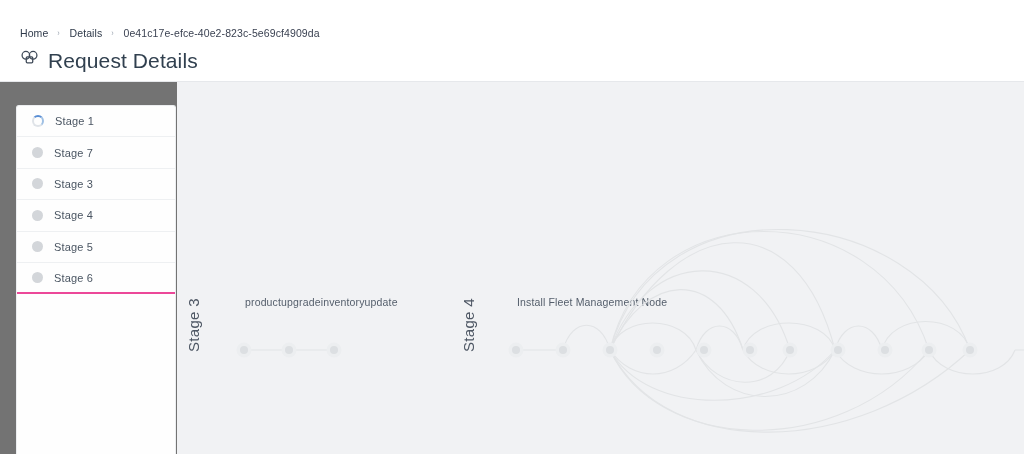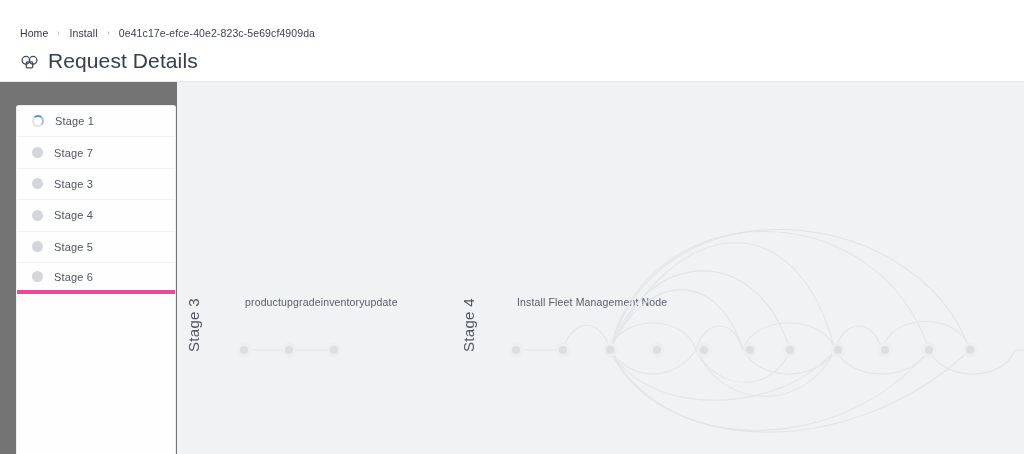--- a/index.html
+++ b/index.html
@@ -31,21 +31,21 @@
   .bc-link { color:#2f3a4a; cursor:pointer; white-space:nowrap; }
   .bc-sep {
     color:#9aa3af;
     font-size:9px;
     transform:scaleX(.8);
   }
   .bc-current { color:#3b4252; white-space:nowrap; }
 
   .title-row {
     display:flex;
-    align-items:flex-end;
+    align-items:flex-start;
     gap:9px;
     margin-top:9px;
   }
   .title-icon {
     width:19px; height:19px;
     flex:0 0 19px;
     display:block;
   }
   .page-title {
     font-size:21px;
@@ -74,21 +74,21 @@
   }
   .stage-item {
     display:flex;
     align-items:center;
     gap:11px;
     height:31.4px;
     padding-left:15px;
     border-bottom:1px solid #eef0f2;
     cursor:pointer;
   }
-  .stage-item:last-child { border-bottom:4px solid #ec4899;text-align:center; }
+  .stage-item:last-child { border-bottom:2px solid #ec4899;text-align:center; }
   .stage-label {
     font-size:11px;
     color:#4a5562;
     letter-spacing:.15px;
   }
   .dot {
     width:11px; height:11px;
     border-radius:50%;
     background:#d3d6da;
     flex:0 0 11px;
@@ -130,21 +130,21 @@
   .node-core { fill:#dcdfe2; }
 </style>
 </head>
 <body>
 
 <div class="header">
 
   <div class="breadcrumb">
     <span class="bc-link">Home</span>
     <span class="bc-sep">›</span>
-    <span class="bc-link">Install</span>
+    <span class="bc-link">Details</span>
     <span class="bc-sep">›</span>
     <span class="bc-current">0e41c17e-efce-40e2-823c-5e69cf4909da</span>
   </div>
 
   <div class="title-row">
     <span class="title-icon">
       <svg viewBox="0 0 20 20" width="19" height="19">
         <circle cx="6.2" cy="6.6" r="4" fill="none" stroke="#3f4a58" stroke-width="1.35"></circle>
         <circle cx="13.8" cy="6.6" r="4" fill="none" stroke="#3f4a58" stroke-width="1.35"></circle>
         <rect x="6.6" y="8.4" width="6.8" height="6.2" rx="1.1" fill="none" stroke="#3f4a58" stroke-width="1.35"></rect>

